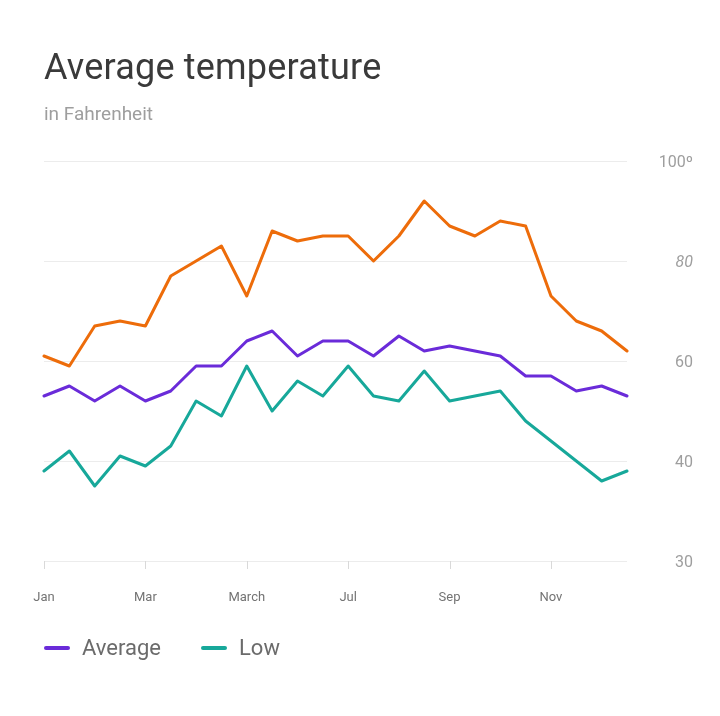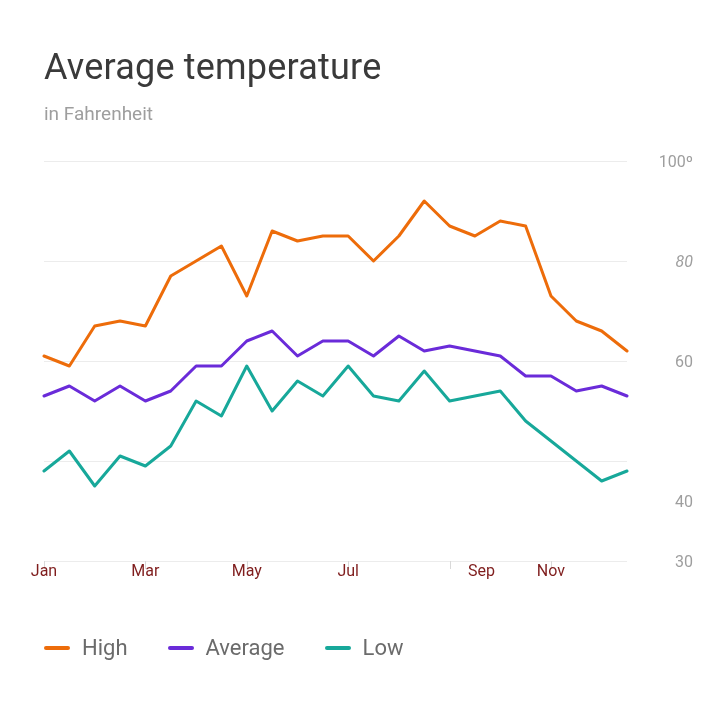--- a/index.html
+++ b/index.html
@@ -73,24 +73,24 @@
   }
   .xtick-mark {
     position: absolute;
     top: 0;
     width: 1px;
     height: 8px;
     background: #d9d9d9;
   }
   .xtick-label {
     position: absolute;
-    top: 0;
+    top: 28px;
     transform: translateX(-50%);
-    font-size: 16px;
-    color: #7f1d1d;
+    font-size: 13px;
+    color: #737373;
   }
   svg.lines {
     position: absolute;
     left: 0; top: 0;
     width: 100%; height: 100%;
     overflow: visible;
   }
   .legend {
     margin-top: 26px;
     display: flex;
@@ -127,47 +127,43 @@
         <div class="grid-line" style="top: 25%;"></div>
         <div class="grid-line" style="top: 0%;"></div>
         <svg class="lines" id="lines-svg" preserveAspectRatio="none" viewBox="0 0 1000 1000">
           <polyline points="0.0,487.5 43.5,512.5 87.0,412.5 130.4,400.0 173.9,412.5 217.4,287.5 260.9,250.0 304.3,212.5 347.8,337.5 391.3,175.0 434.8,200.0 478.3,187.5 521.7,187.5 565.2,250.0 608.7,187.5 652.2,100.0 695.7,162.5 739.1,187.5 782.6,150.0 826.1,162.5 869.6,337.5 913.0,400.0 956.5,425.0 1000.0,475.0" fill="none" stroke="#ed6c0a" stroke-width="3" stroke-linejoin="round" stroke-linecap="round" vector-effect="non-scaling-stroke"></polyline>
           <polyline points="0.0,587.5 43.5,562.5 87.0,600.0 130.4,562.5 173.9,600.0 217.4,575.0 260.9,512.5 304.3,512.5 347.8,450.0 391.3,425.0 434.8,487.5 478.3,450.0 521.7,450.0 565.2,487.5 608.7,437.5 652.2,475.0 695.7,462.5 739.1,475.0 782.6,487.5 826.1,537.5 869.6,537.5 913.0,575.0 956.5,562.5 1000.0,587.5" fill="none" stroke="#6a2bd9" stroke-width="3" stroke-linejoin="round" stroke-linecap="round" vector-effect="non-scaling-stroke"></polyline>
           <polyline points="0.0,775.0 43.5,725.0 87.0,812.5 130.4,737.5 173.9,762.5 217.4,712.5 260.9,600.0 304.3,637.5 347.8,512.5 391.3,625.0 434.8,550.0 478.3,587.5 521.7,512.5 565.2,587.5 608.7,600.0 652.2,525.0 695.7,600.0 739.1,587.5 782.6,575.0 826.1,650.0 869.6,700.0 913.0,750.0 956.5,800.0 1000.0,775.0" fill="none" stroke="#17a89a" stroke-width="3" stroke-linejoin="round" stroke-linecap="round" vector-effect="non-scaling-stroke"></polyline>
         </svg>
     </div>
     <div class="yaxis" id="yaxis">
         <div class="ytick" style="top: 100%;">30</div>
-        <div class="ytick" style="top: 75%; margin-top: 40px;">40</div>
+        <div class="ytick" style="top: 75%;">40</div>
         <div class="ytick" style="top: 50%;">60</div>
         <div class="ytick" style="top: 25%; font-style: italic;">80</div>
         <div class="ytick" style="top: 0%;">100º</div>
       </div>
   </div>
 
   <div class="xaxis" id="xaxis">
       <div class="xtick-mark" style="left: 0%;"></div>
       <div class="xtick-label" style="left: 0%;">Jan</div>
       <div class="xtick-mark" style="left: 17.3913%;"></div>
       <div class="xtick-label" style="left: 17.3913%;">Mar</div>
       <div class="xtick-mark" style="left: 34.7826%;"></div>
-      <div class="xtick-label" style="left: 34.7826%;">May</div>
+      <div class="xtick-label" style="left: 34.7826%;">March</div>
       <div class="xtick-mark" style="left: 52.1739%;"></div>
       <div class="xtick-label" style="left: 52.1739%;">Jul</div>
       <div class="xtick-mark" style="left: 69.5652%;"></div>
-      <div class="xtick-label" style="left: 69.5652%; margin-left: 32px;">Sep</div>
+      <div class="xtick-label" style="left: 69.5652%;">Sep</div>
       <div class="xtick-mark" style="left: 86.9565%;"></div>
       <div class="xtick-label" style="left: 86.9565%; text-align: right;">Nov</div>
     </div>
 
   <div class="legend">
-    <div class="legend-item">
-      <span class="legend-swatch" style="background:#ed6c0a"></span>
-      <span>High</span>
-    </div>
     <div class="legend-item">
       <span class="legend-swatch" style="background:#6a2bd9"></span>
       <span>Average</span>
     </div>
     <div class="legend-item">
       <span class="legend-swatch" style="background:#17a89a"></span>
       <span>Low</span>
     </div>
   </div>
 </div>

